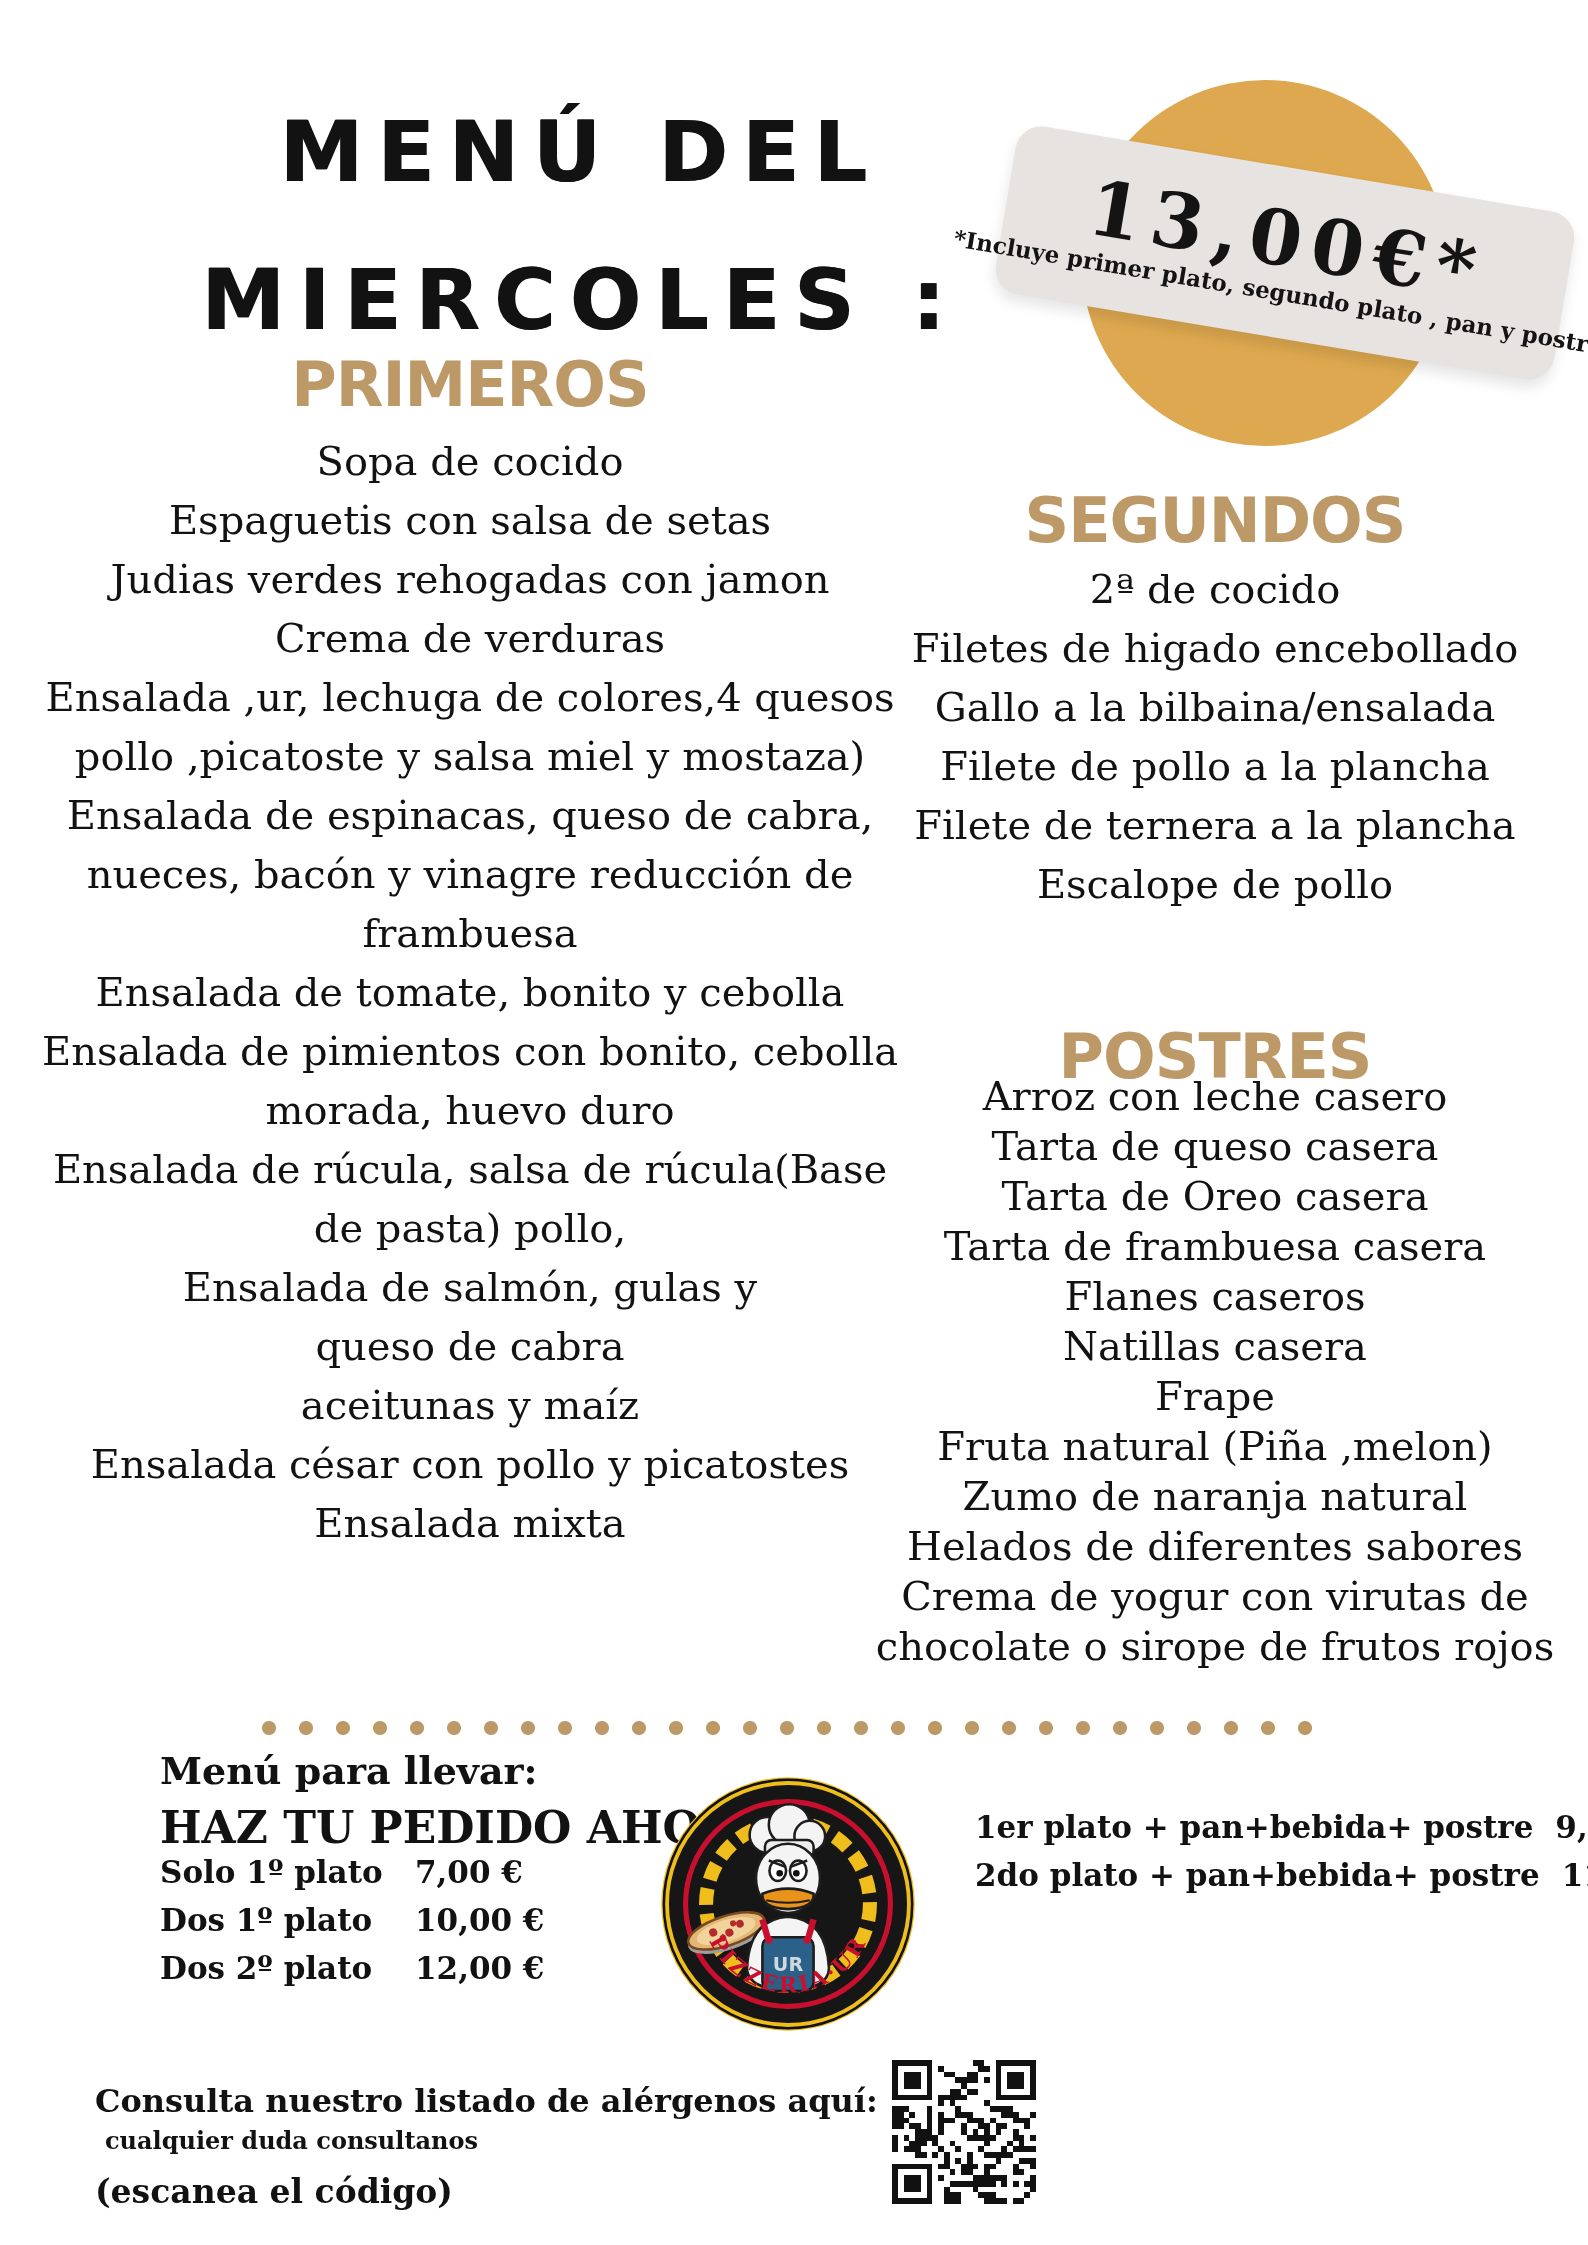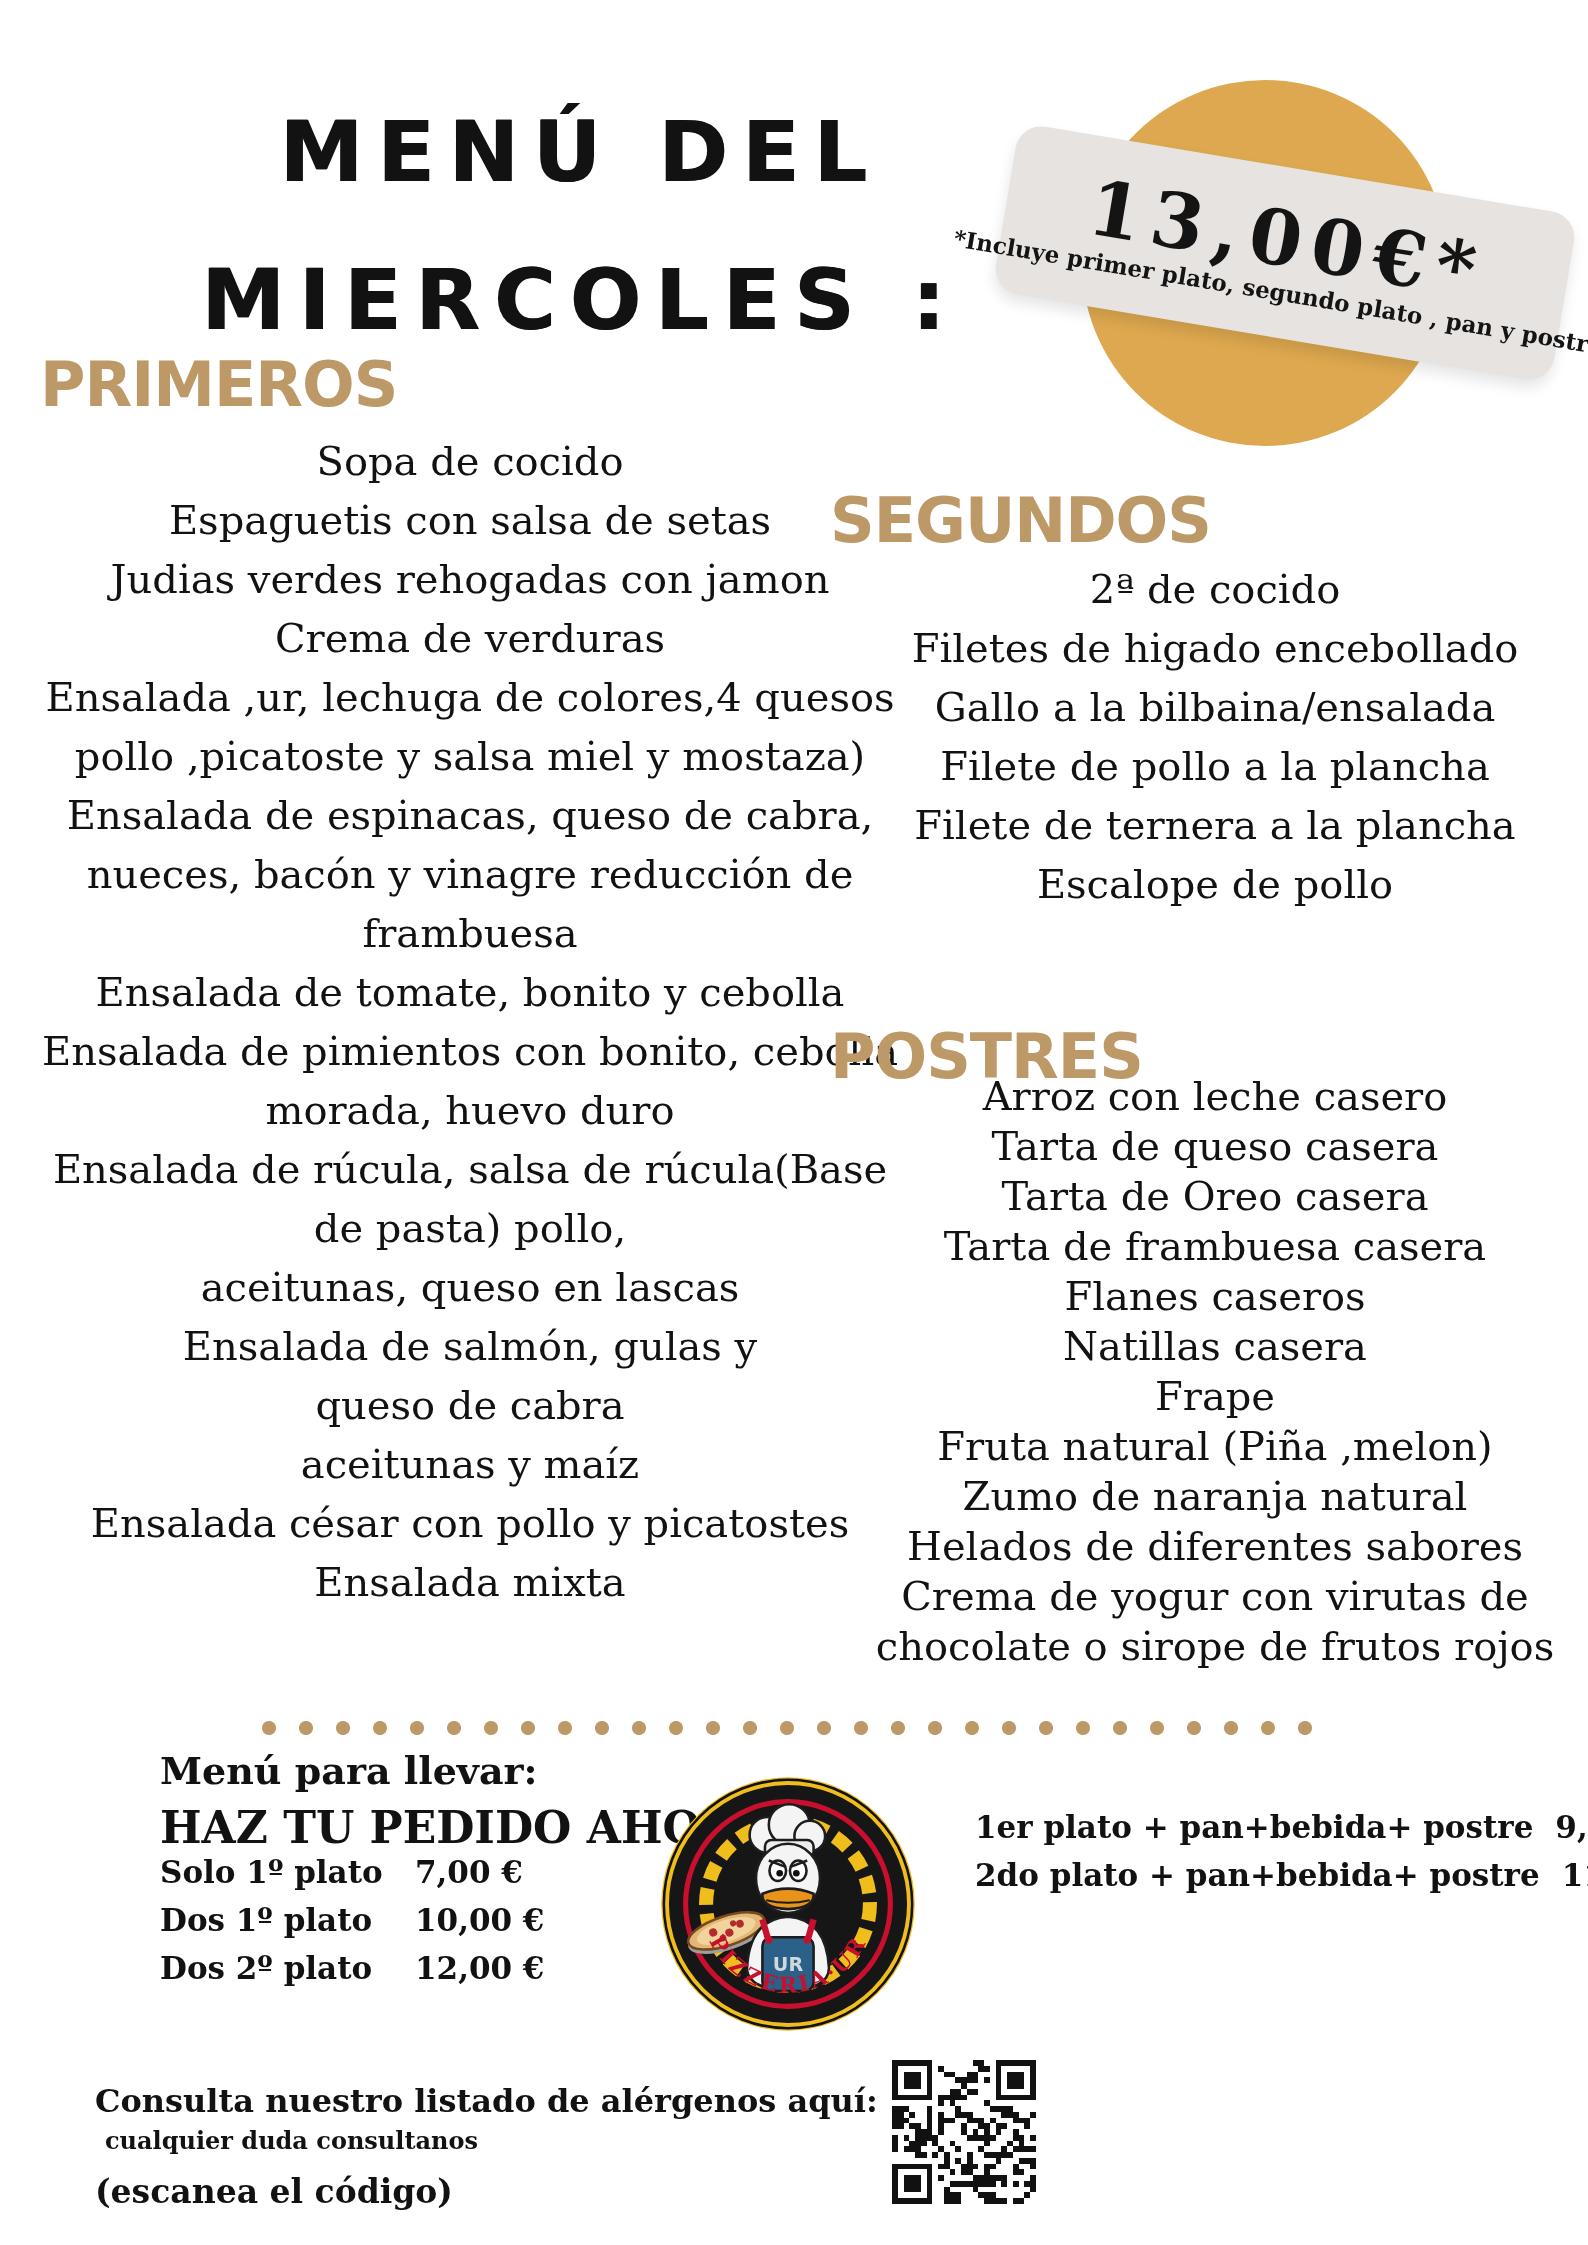--- a/index.html
+++ b/index.html
@@ -18,21 +18,21 @@
   .ribbon{position:absolute;left:1002px;top:168px;width:566px;height:170px;
           background:var(--ribbon,#E7E3E0);border-radius:26px;transform:rotate(9.5deg);
           box-shadow:0 8px 14px rgba(0,0,0,.10);display:flex;flex-direction:column;
           align-items:center;justify-content:center;}
   .ribbon .price{font-weight:bold;font-size:76px;letter-spacing:10px;line-height:80px;color:#141414;}
   .ribbon .note{font-weight:bold;font-size:23px;line-height:26px;color:#141414;white-space:nowrap;}
 
   
   .sec-head{position:absolute;font-family:"DejaVu Sans","Liberation Sans",sans-serif;
             font-weight:bold;font-size:62px;line-height:66px;letter-spacing:-1px;
-            color:var(--gold,#BD9967);text-align:left;}
+            color:var(--gold,#BD9967);text-align:center;}
   
   .menu-list{position:absolute;text-align:center;font-weight:normal;font-size:40px;color:#121212;}
   .menu-list .mi{white-space:nowrap;}
   .lh59 .mi{line-height:59px;}
   .lh50 .mi{line-height:50px;}
 
   
   .dots{position:absolute;left:262px;top:1721px;width:1070px;height:15px;
         background-image:radial-gradient(circle at 7px 7px,var(--gold,#BD9967) 6.5px,rgba(0,0,0,0) 7.5px);
         background-size:37px 15px;background-repeat:repeat-x;}
@@ -81,21 +81,20 @@
       <div class="mi">Ensalada ,ur, lechuga de colores,4 quesos</div>
       <div class="mi">pollo ,picatoste y salsa miel y mostaza)</div>
       <div class="mi">Ensalada de espinacas, queso de cabra,</div>
       <div class="mi">nueces, bacón y vinagre reducción de</div>
       <div class="mi">frambuesa</div>
       <div class="mi">Ensalada de tomate, bonito y cebolla</div>
       <div class="mi">Ensalada de pimientos con bonito, cebolla</div>
       <div class="mi">morada, huevo duro</div>
       <div class="mi">Ensalada de rúcula, salsa de rúcula(Base</div>
       <div class="mi">de pasta) pollo,</div>
-      <div class="mi">aceitunas, queso en lascas</div>
       <div class="mi">Ensalada de salmón, gulas y</div>
       <div class="mi">queso de cabra</div>
       <div class="mi">aceitunas y maíz</div>
       <div class="mi">Ensalada césar con pollo y picatostes</div>
       <div class="mi">Ensalada mixta</div>
     </div>
 
   <div class="sec-head" style="left:830px;top:488px;width:770px;">SEGUNDOS</div>
   <div class="menu-list lh59" style="left:830px;top:560px;width:770px;">
       <div class="mi">2ª de cocido</div>

